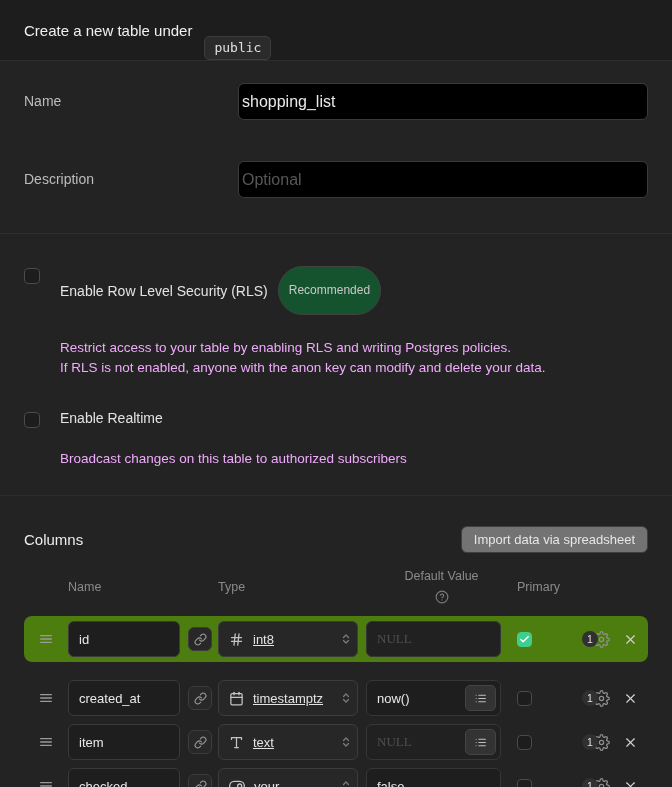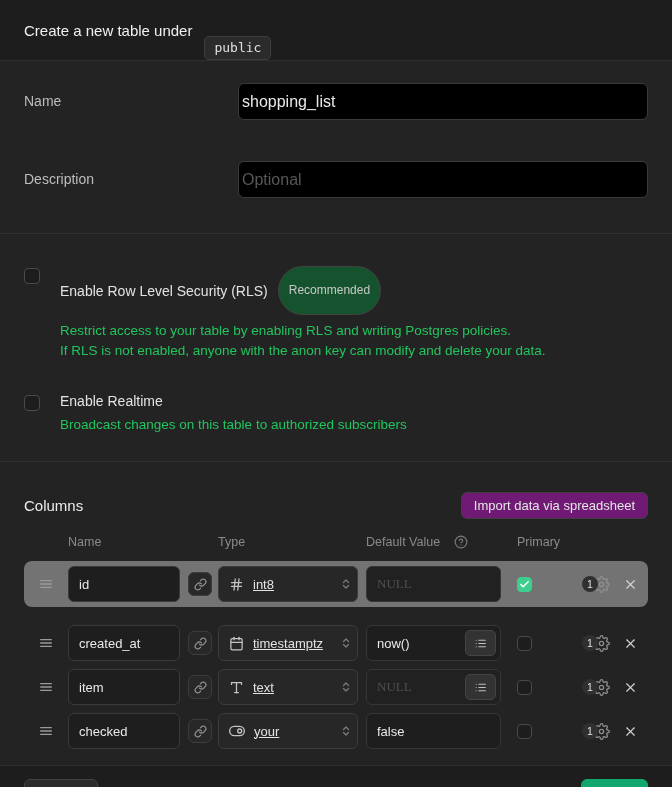--- a/index.html
+++ b/index.html
@@ -24,36 +24,36 @@
   .text-input::placeholder{color:#575757;}
 
   
   .sec-toggles{border-top:1px solid #2e2e2e;padding:32px 24px 26px;}
   .toggle-block{display:flex;gap:20px;}
   .toggle-block + .toggle-block{margin-top:32px;}
   .cb{width:16px;height:16px;border:1px solid #4a4a4a;border-radius:4px;background:#1d1d1d;flex:0 0 16px;margin-top:2px;cursor:pointer;}
   .toggle-title-row{display:flex;align-items:center;gap:10px;}
   .toggle-title{font-size:14px;color:#e3e3e3;}
   .rec-badge{font-size:12px;color:#c9c9c9;border:1px solid #424242;border-radius:999px;padding:16px 10px;background:#14532d;line-height:15px;}
-  .toggle-desc{margin-top:6px;font-size:13.5px;line-height:20px;color:#22c55e;}
+  .toggle-desc{margin-top:23px;font-size:13.5px;line-height:20px;color:#f0abfc;}
 
   
   .sec-columns{border-top:1px solid #2e2e2e;padding:30px 24px 16px;flex:1;}
   .columns-head{display:flex;justify-content:space-between;align-items:center;}
   .columns-title{font-size:15px;color:#ededed;}
-  .import-btn{background:#701a75;border:1px solid #3f3f3f;border-radius:6px;color:#e6e6e6;font-size:13px;padding:5px 12px;font-family:inherit;cursor:pointer;}
+  .import-btn{background:#737373;border:1px solid #3f3f3f;border-radius:6px;color:#e6e6e6;font-size:13px;padding:5px 12px;font-family:inherit;cursor:pointer;}
 
   .grid-head{display:flex;margin-top:16px;font-size:12.5px;color:#8a8a8a;align-items:center;}
   .gh-drag{width:44px;}
   .gh-name{width:150px;}
   .gh-type{width:148px;}
-  .gh-default{width:151px;display:flex;gap:14px;}
+  .gh-default{width:151px;display:flex;align-items:center;gap:7px;flex-direction:column;}
   .help-icon{color:#7a7a7a;display:inline-flex;cursor:pointer;}
 
-  .row-panel{background:#737373;border-radius:8px;padding:5px 0;margin-top:12px;}
+  .row-panel{background:#4d7c0f;border-radius:8px;padding:5px 0;margin-top:12px;}
   .col-row{display:flex;align-items:center;}
   .col-row.spaced{margin-top:18px;}
   .col-row.spaced ~ .col-row.tight{margin-top:8px;}
   .col-row.tight{margin-top:8px;}
   .rdrag{width:44px;padding-left:14px;color:#9b9b9b;display:flex;align-items:center;cursor:grab;background:none;border:none;}
   .rname{width:112px;height:36px;background:#1e1e1e;border:1px solid #3a3a3a;border-radius:6px;color:#e9e9e9;font-size:13px;padding:0 10px;font-family:inherit;outline:none;}
   .rlink{width:24px;height:24px;margin-left:8px;border:1px solid #3c3c3c;background:#282828;border-radius:6px;color:#9b9b9b;display:flex;align-items:center;justify-content:center;cursor:pointer;flex:0 0 24px;padding:0;}
   .rtype{width:140px;height:36px;position:relative;display:flex;align-items:center;gap:9px;padding:0 10px;background:#272727;border:1px solid #3c3c3c;border-radius:6px;margin-left:6px;cursor:pointer;overflow:hidden;flex:0 0 140px;}
   .type-icon{color:#c4c4c4;display:inline-flex;flex:0 0 auto;}
   .type-label{font-size:13px;color:#e3e3e3;white-space:nowrap;text-decoration:underline;}

